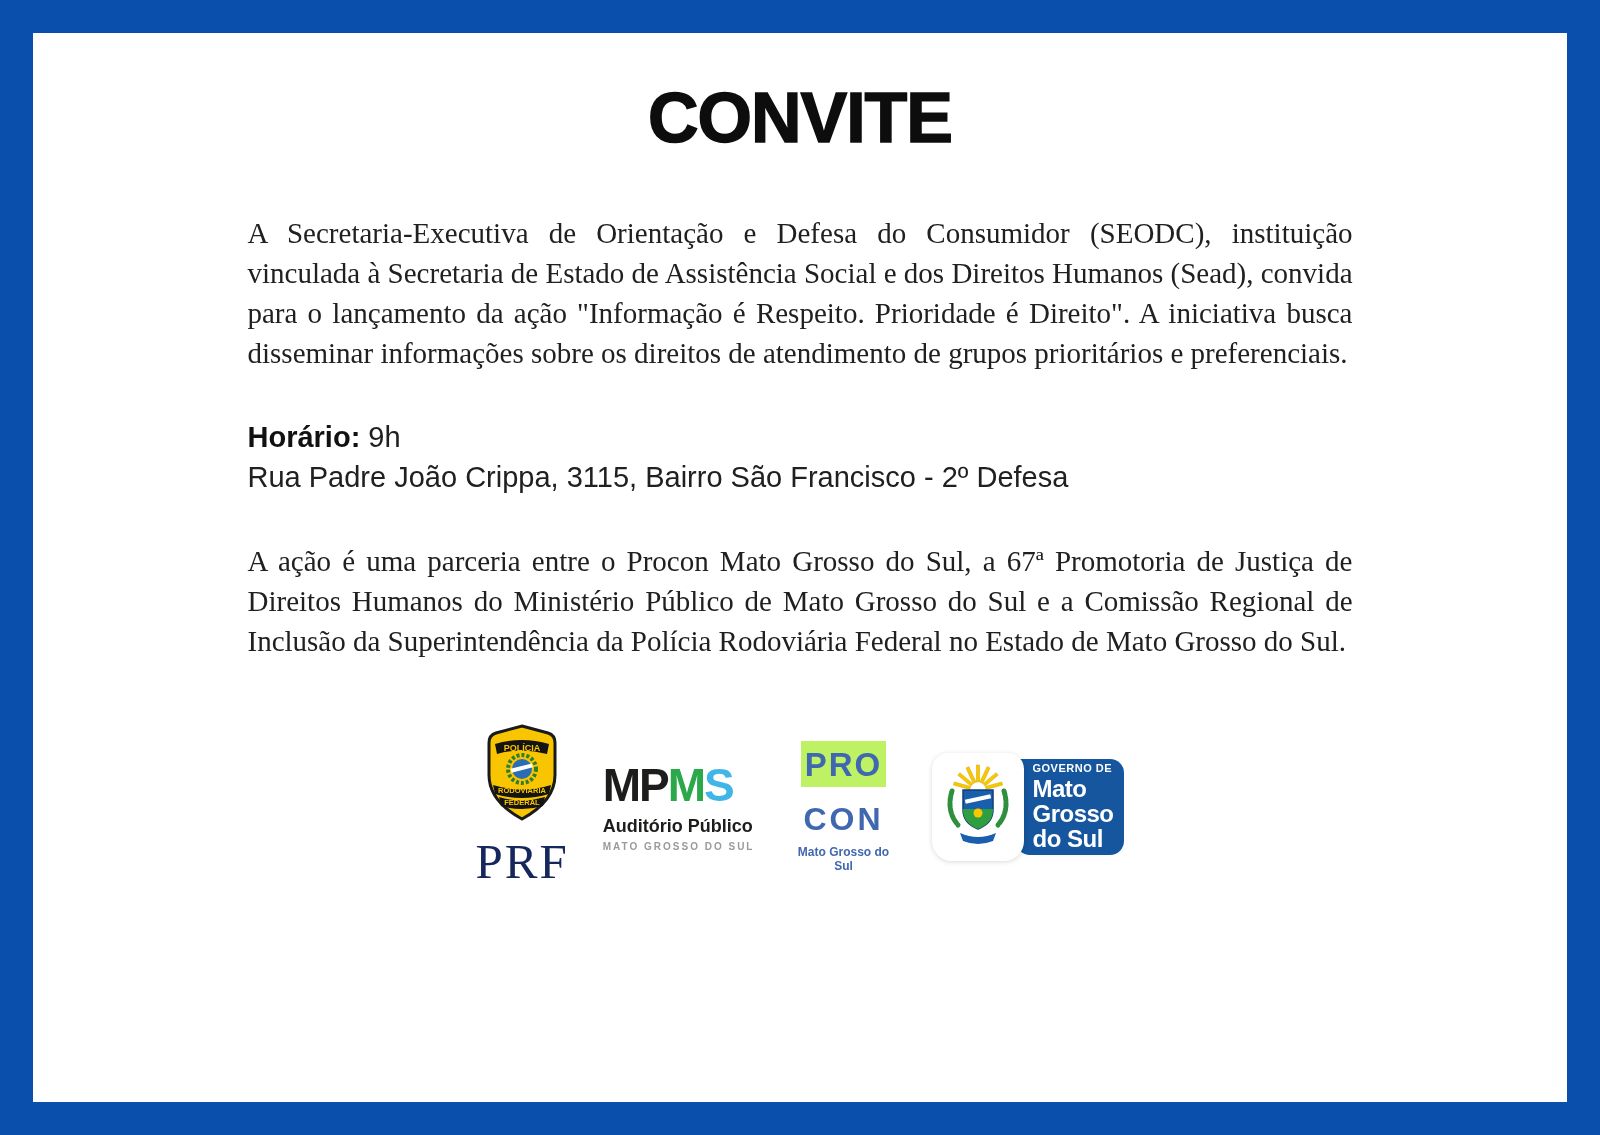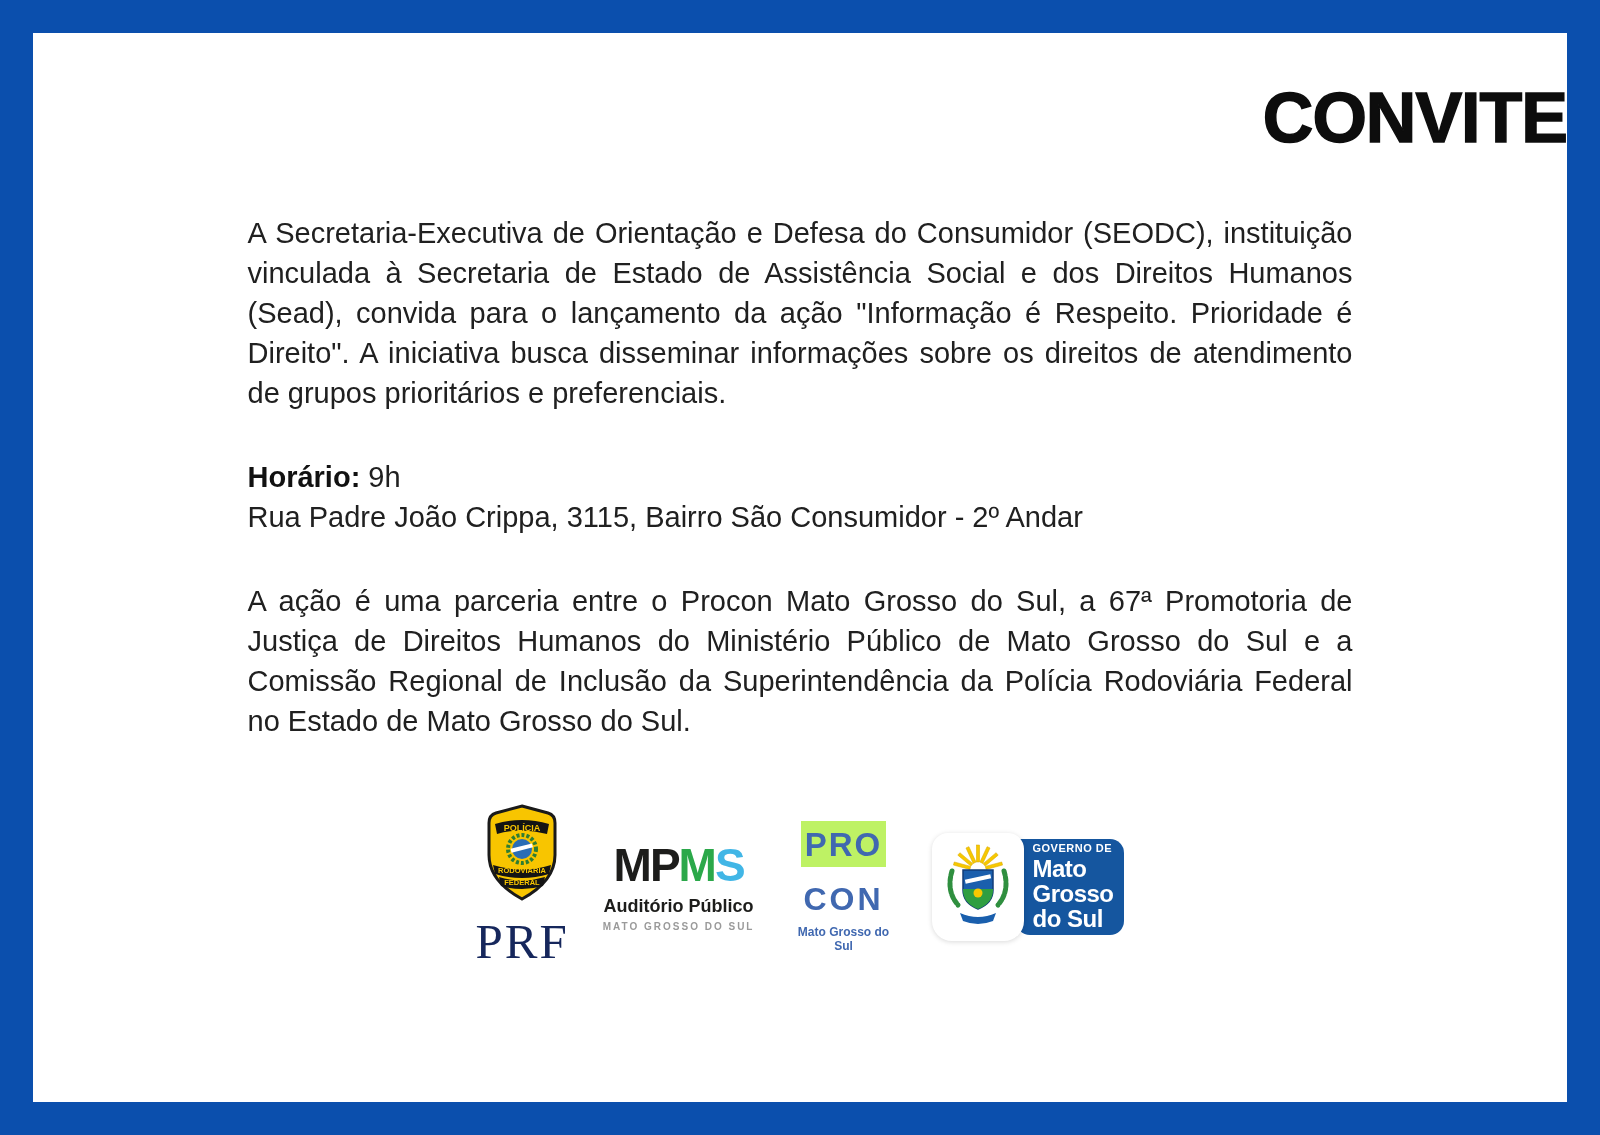--- a/index.html
+++ b/index.html
@@ -10,38 +10,39 @@
     position: relative;
   }
   .card {
     position: absolute;
     inset: 33px;
     background: #ffffff;
     overflow: hidden;
   }
   .title {
     margin-top: 50px;
-    text-align: right;
+    text-align: center;
     font-size: 70px;
     font-weight: 900;
     letter-spacing: -1px;
     color: #0d0d0d;
     -webkit-text-stroke: 1.5px #0d0d0d;
     line-height: 1;
   }
   .content {
     width: 1105px;
     margin: 60px auto 0 auto;
     font-size: 29px;
     line-height: 40px;
     color: #202020;
   }
   .para {
     text-align: justify;
     text-justify: inter-word;
+    font-family: Liberation Serif, serif;
   }
   .intro { margin-bottom: 44px; }
   .details { margin-bottom: 44px; }
   .details p { margin: 0; }
   .details strong { font-weight: 700; color: #111; }
   .logos {
     margin-top: 62px;
     display: flex;
     justify-content: center;
     align-items: center;
@@ -50,21 +51,21 @@
   
   .logo-prf { display: flex; align-items: center; gap: 10px; flex-direction: column; }
   .prf-acronym {
     font-family: "Liberation Serif", serif;
     font-size: 49px;
     font-weight: 400;
     letter-spacing: 2px;
     color: #16275c;
   }
   
-  .logo-mpms { text-align: center; }
+  .logo-mpms { }
   .mpms-top {
     font-size: 46px;
     font-weight: 900;
     letter-spacing: -2px;
     line-height: 1;
   }
   .mpms-top .mp { color: #1d1d1b; }
   .mpms-top .m-green { color: #2ba84a; }
   .mpms-top .s-cyan { color: #41b6e6; }
   .mpms-line1 {
@@ -152,21 +153,21 @@
 <div class="card">
 
   <h1 class="title">CONVITE</h1>
 
   <div class="content">
 
     <p class="para intro">A Secretaria-Executiva de Orientação e Defesa do Consumidor (SEODC), instituição vinculada à Secretaria de Estado de Assistência Social e dos Direitos Humanos (Sead), convida para o lançamento da ação "Informação é Respeito. Prioridade é Direito". A iniciativa busca disseminar informações sobre os direitos de atendimento de grupos prioritários e preferenciais.</p>
 
     <div class="details">
       <p><strong>Horário:</strong> <span>9h</span></p>
-      <p>Rua Padre João Crippa, 3115, Bairro São Consumidor - 2º Andar</p>
+      <p>Rua Padre João Crippa, 3115, Bairro São Francisco - 2º Defesa</p>
     </div>
 
     <p class="para">A ação é uma parceria entre o Procon Mato Grosso do Sul, a 67ª Promotoria de Justiça de Direitos Humanos do Ministério Público de Mato Grosso do Sul e a Comissão Regional de Inclusão da Superintendência da Polícia Rodoviária Federal no Estado de Mato Grosso do Sul.</p>
 
   </div>
 
   <div class="logos">
 
     <div class="logo-prf">
       <svg width="80" height="100" viewBox="0 0 80 100" font-family="Liberation Sans, sans-serif">

